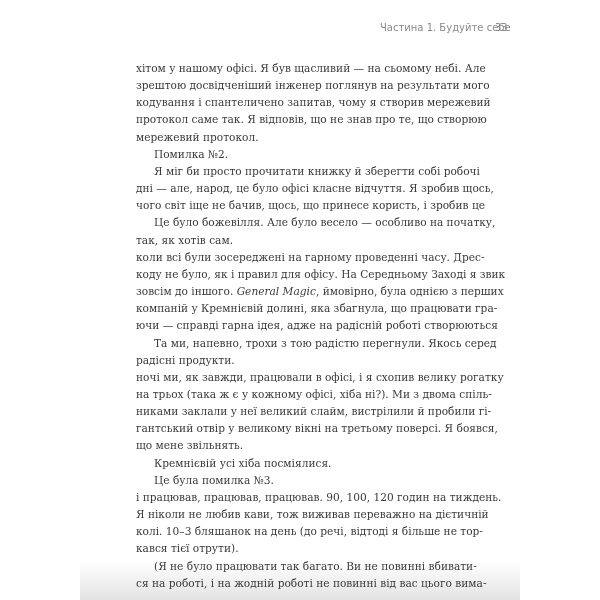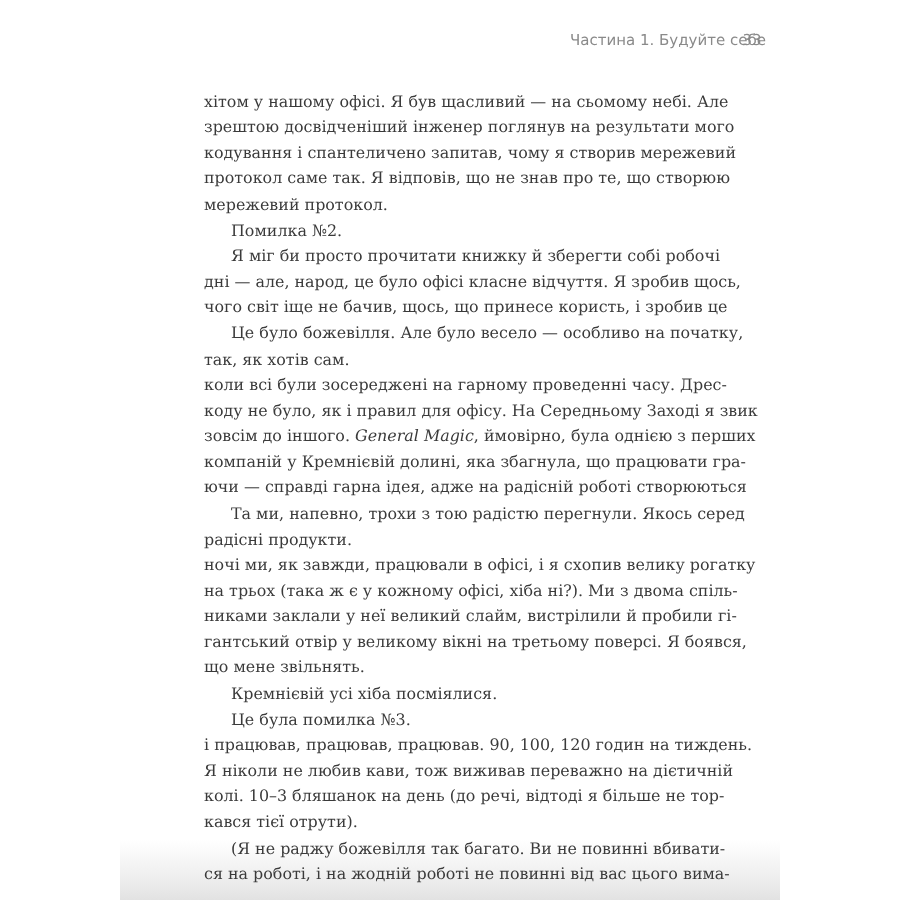--- a/index.html
+++ b/index.html
@@ -55,15 +55,15 @@
     <span class="line">на трьох (така ж є у кожному офісі, хіба ні?). Ми з двома спіль-</span>
     <span class="line">никами заклали у неї великий слайм, вистрілили й пробили гі-</span>
     <span class="line">гантський отвір у великому вікні на третьому поверсі. Я боявся,</span>
     <span class="line last">що мене звільнять.</span>
     <span class="line indent last">Кремнієвій усі хіба посміялися.</span>
     <span class="line indent last">Це була помилка №3.</span>
     <span class="line">і працював, працював, працював. 90, 100, 120 годин на тиждень.</span>
     <span class="line">Я ніколи не любив кави, тож виживав переважно на дієтичній</span>
     <span class="line">колі. 10–3 бляшанок на день (до речі, відтоді я більше не тор-</span>
     <span class="line last">кався тієї отрути).</span>
-    <span class="line indent">(Я не раджу божевілля так багато. Ви не повинні вбивати-</span>
+    <span class="line indent">(Я не було працювати так багато. Ви не повинні вбивати-</span>
     <span class="line">ся на роботі, і на жодній роботі не повинні від вас цього вима-</span>
   </div>
 
 </body></html>

